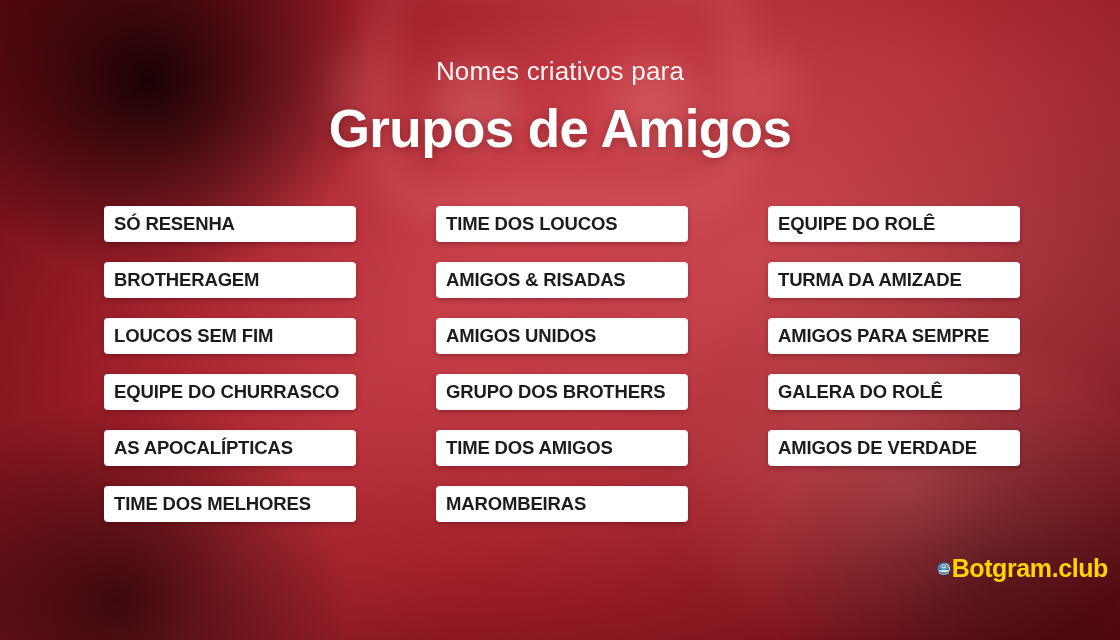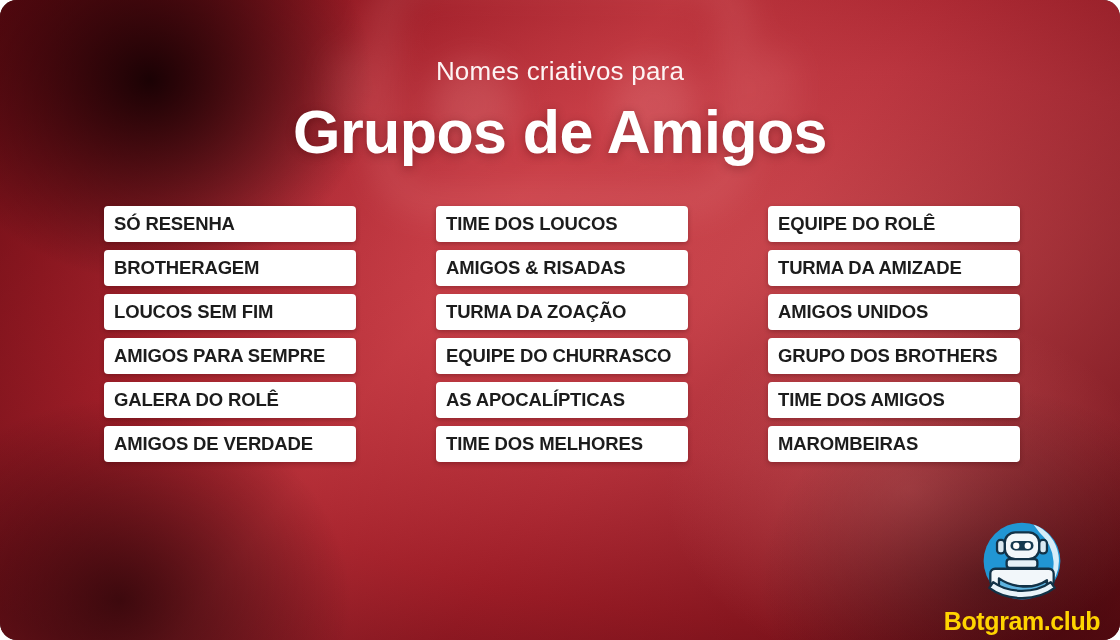--- a/index.html
+++ b/index.html
@@ -6,21 +6,20 @@
   html, body {
     width:1120px; height:640px;
     font-family:"Liberation Sans", sans-serif;
     overflow:hidden;
   }
   #stage {
     position:relative;
     width:1120px; height:640px;
     background:#404040;
     overflow:hidden;
-    border-radius:17px;
   }
 
   
   .bg-base {
     position:absolute; inset:0;
     background:
       radial-gradient(120% 90% at 78% 42%, #cf4d53 0%, #bc3741 34%, #9c1d27 62%, #6d0f18 88%);
   }
   .bg-diag {
     position:absolute; inset:-20%;
@@ -80,33 +79,33 @@
   .head-wrap {
     position:absolute; left:0; right:0; top:58px;
     text-align:center; z-index:5;
   }
   .subtitle {
     font-size:26px; font-weight:300; color:#fdf4f4;
     letter-spacing:0.2px; line-height:1;
   }
   .title {
     margin-top:18px;
-    font-size:61px; font-weight:700; color:#ffffff;
+    font-size:53px; font-weight:700; color:#ffffff;
     letter-spacing:-0.6px; line-height:1;
     text-shadow:0 2px 10px rgba(60,0,6,0.35);
   }
 
   
   .grid {
     position:absolute; left:104px; top:206px;
     width:916px;
     display:grid;
     grid-template-columns:252px 252px 252px;
     justify-content:space-between;
-    row-gap:8px;
+    row-gap:20px;
     z-index:5;
   }
   .card {
     height:36px;
     background:#ffffff;
     border-radius:4px;
     display:flex; align-items:center;
     padding:0 10px;
     box-shadow:0 2px 5px rgba(50,0,5,0.30);
   }
@@ -114,21 +113,21 @@
     font-size:18.5px; font-weight:700; color:#1c1c1c;
     letter-spacing:-0.15px; white-space:nowrap;
     line-height:1;
   }
 
   
   .logo {
     position:absolute; right:12px; bottom:6px;
     width:172px; height:130px;
     z-index:6;
-    display:flex; flex-direction:column;
+    display:flex; flex-direction:row;
     align-items:center; justify-content:flex-end;
   }
   .logo-mark { width:96px; height:96px; display:block; }
   .logo-text {
     font-size:25px; font-weight:700; color:#ffd400;
     letter-spacing:-0.4px; line-height:1;
     margin-top:-2px;
   }
 </style>
 </head>
@@ -173,23 +172,20 @@
       </div>
     <div class="card">
         <span class="card-label">AMIGOS &amp; RISADAS</span>
       </div>
     <div class="card">
         <span class="card-label">TURMA DA AMIZADE</span>
       </div>
 
     <div class="card">
         <span class="card-label">LOUCOS SEM FIM</span>
-      </div>
-    <div class="card">
-        <span class="card-label">TURMA DA ZOAÇÃO</span>
       </div>
     <div class="card">
         <span class="card-label">AMIGOS UNIDOS</span>
       </div>
 
     <div class="card">
         <span class="card-label">AMIGOS PARA SEMPRE</span>
       </div>
     <div class="card">
         <span class="card-label">EQUIPE DO CHURRASCO</span>

